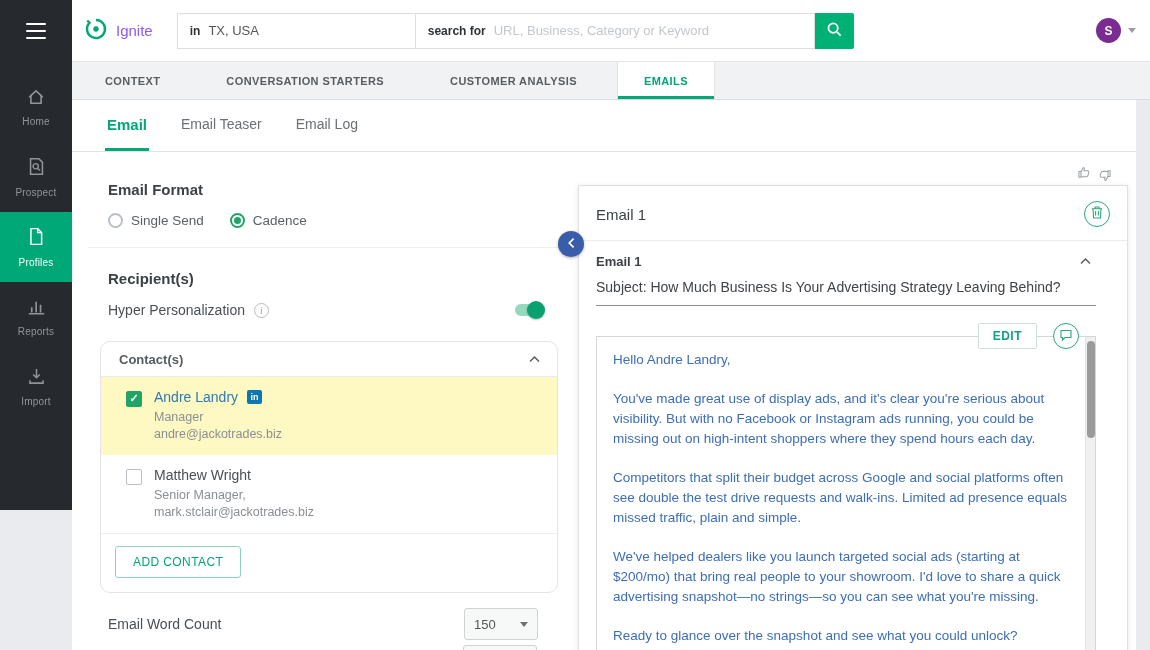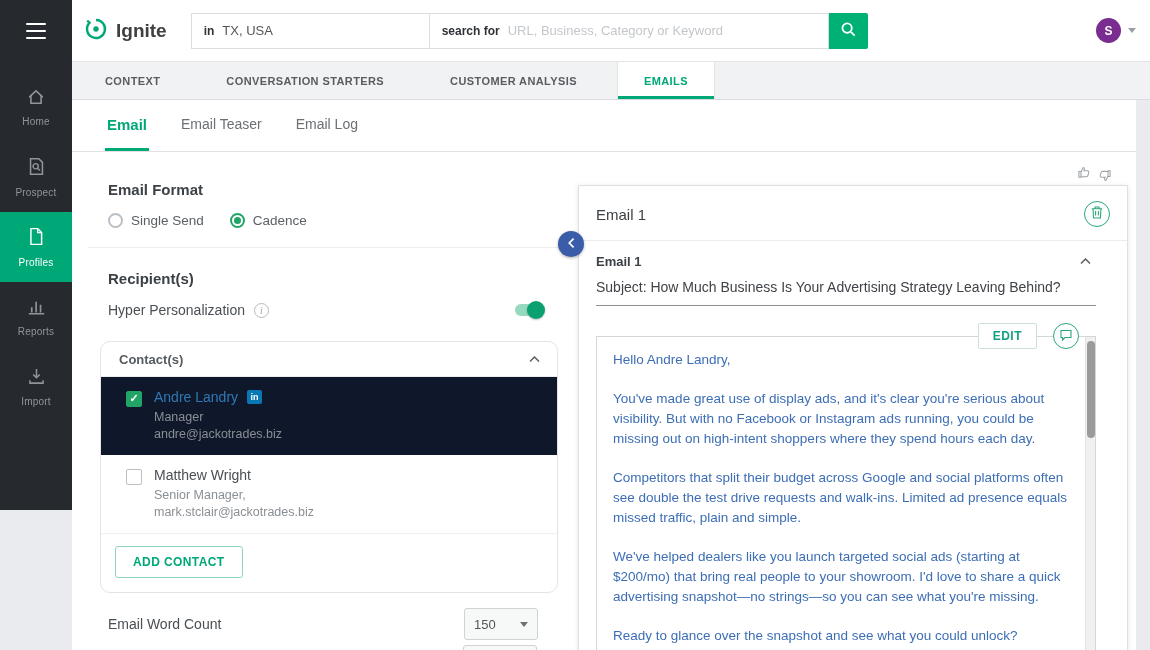--- a/index.html
+++ b/index.html
@@ -11,21 +11,21 @@
   .hamburger{position:absolute;top:23px;left:26px;width:20px;height:16px;cursor:pointer}
   .hamburger span{display:block;height:2px;background:#fff;margin-bottom:5px;border-radius:1px}
   .nav{position:absolute;top:72px;left:0;width:72px}
   .nav-item{height:70px;display:flex;flex-direction:column;align-items:center;justify-content:center;gap:7px;color:#8f959b;cursor:pointer}
   .nav-item .nav-label{font-size:10px;letter-spacing:.2px}
   .nav-item.active{background:#00a878;color:#fff}
 
   
   .topbar{position:absolute;left:72px;top:0;width:1078px;height:62px;background:#fff;border-bottom:1px solid #e3e5e8;display:flex;align-items:center;z-index:10}
   .logo{display:flex;align-items:center;gap:8px;margin-left:12px;cursor:pointer}
-  .logo-text{font-size:19px;font-weight:700;color:#404040}
+  .logo-text{font-size:15px;font-weight:400;color:#8b5cf6}
   .search-wrap{display:flex;align-items:stretch;height:36px;margin-left:24px}
   .search-seg{display:flex;align-items:center;background:#fff;border:1px solid #dcdfe2}
   .seg-loc{width:238px;border-right:none}
   .seg-kw{width:400px}
   .seg-label{font-size:12px;font-weight:700;color:#2f3337;margin:0 8px 0 12px;white-space:nowrap}
   .seg-input{border:none;outline:none;flex:1;font-size:13px;color:#555;font-family:inherit;min-width:0;background:transparent;padding-right:8px}
   .seg-input::placeholder{color:#c3c7cb}
   .search-btn{width:39px;height:36px;background:#00b176;border:none;display:flex;align-items:center;justify-content:center;cursor:pointer;border-radius:0 2px 2px 0}
   .top-right{margin-left:auto;display:flex;align-items:center;margin-right:14px;gap:7px}
   .avatar{width:25px;height:25px;border-radius:50%;background:#7b2c90;color:#fff;font-size:12px;font-weight:700;display:flex;align-items:center;justify-content:center}
@@ -55,32 +55,32 @@
   .hyper-row{margin-top:15px;padding:0 9px 0 20px;display:flex;align-items:center}
   .hyper-label{font-size:14px;color:#4a4f54}
   .info{width:15px;height:15px;border:1px solid #b6bbc0;border-radius:50%;margin-left:9px;color:#9aa0a5;font-size:10px;display:flex;align-items:center;justify-content:center;cursor:pointer;font-family:"Liberation Serif",serif;font-style:italic}
   .info::before{content:"i"}
   .toggle{width:28px;height:12px;background:#96d9bf;border-radius:6px;position:relative;margin-left:auto;margin-right:6px;cursor:pointer}
   .toggle-knob{position:absolute;right:-2px;top:-3px;width:18px;height:18px;border-radius:50%;background:#0ba070;box-shadow:0 1px 2px rgba(0,0,0,.25)}
   .contact-card{margin:23px 0 0 12px;width:458px;border:1px solid #e2e4e6;border-radius:10px;background:#fff}
   .cc-head{height:35px;display:flex;align-items:center;justify-content:space-between;padding:0 17px 0 18px;border-bottom:1px solid #ececec}
   .cc-title{font-size:13px;font-weight:600;color:#565b60}
   .contact-row{padding:12px 16px 13px 25px;display:flex;align-items:flex-start}
-  .contact-row.selected{background:#0f172a}
+  .contact-row.selected{background:#fef9c3}
   .checkbox{width:16px;height:16px;border:1.5px solid #b9bfc4;border-radius:2px;background:#fff;position:relative;margin-top:2px;cursor:pointer;flex:none}
   .checkbox.checked{background:#21a567;border-color:#21a567}
   .checkbox.checked::after{content:"\2713";position:absolute;color:#fff;font-size:11px;font-weight:700;left:2.5px;top:0px}
   .c-info{margin-left:12px}
   .c-name-row{display:flex;align-items:center;gap:9px}
   .c-name{font-size:14px;color:#3079b5;cursor:pointer}
   .c-name.plain{color:#4a4f54;cursor:default}
   .li-badge{width:15px;height:14px;background:#0a77b5;border-radius:2px;color:#fff;font-size:9px;font-weight:700;display:flex;align-items:center;justify-content:center;cursor:pointer}
   .c-sub{font-size:12.5px;color:#8a8f94;margin-top:5px;line-height:15px}
   .add-row{border-top:1px solid #f0f0f0;padding:12px 0 14px 14px}
-  .add-btn{font-size:12px;font-weight:700;letter-spacing:.4px;color:#00a878;background:#fff;border:1px solid #8fd4ba;border-radius:3px;padding:8px 17px;cursor:pointer;font-family:inherit}
+  .add-btn{font-size:12px;font-weight:400;letter-spacing:.4px;color:#00a878;background:#fff;border:1px solid #8fd4ba;border-radius:3px;padding:8px 17px;cursor:pointer;font-family:inherit}
   .wc-row{margin-top:15px;padding:0 20px;display:flex;align-items:center;justify-content:space-between}
   .wc-label{font-size:14px;color:#4a4f54}
   .select{width:74px;height:32px;background:#f7f8f8;border:1px solid #cfd3d6;border-radius:3px;display:flex;align-items:center;justify-content:space-between;padding:8px 9px;font-size:13px;color:#555;cursor:pointer}
   .sel-caret{width:0;height:0;border-left:4px solid transparent;border-right:4px solid transparent;border-top:5px solid #6b7075}
   .sliver-select{position:absolute;left:391px;top:545px;height:24px}
 
   
   .thumbs{position:absolute;left:1006px;top:66px;display:flex;gap:7px;color:#9aa0a5}
   .thumb-btn{cursor:pointer;display:flex}
   .thumb-down{margin-top:3px}

